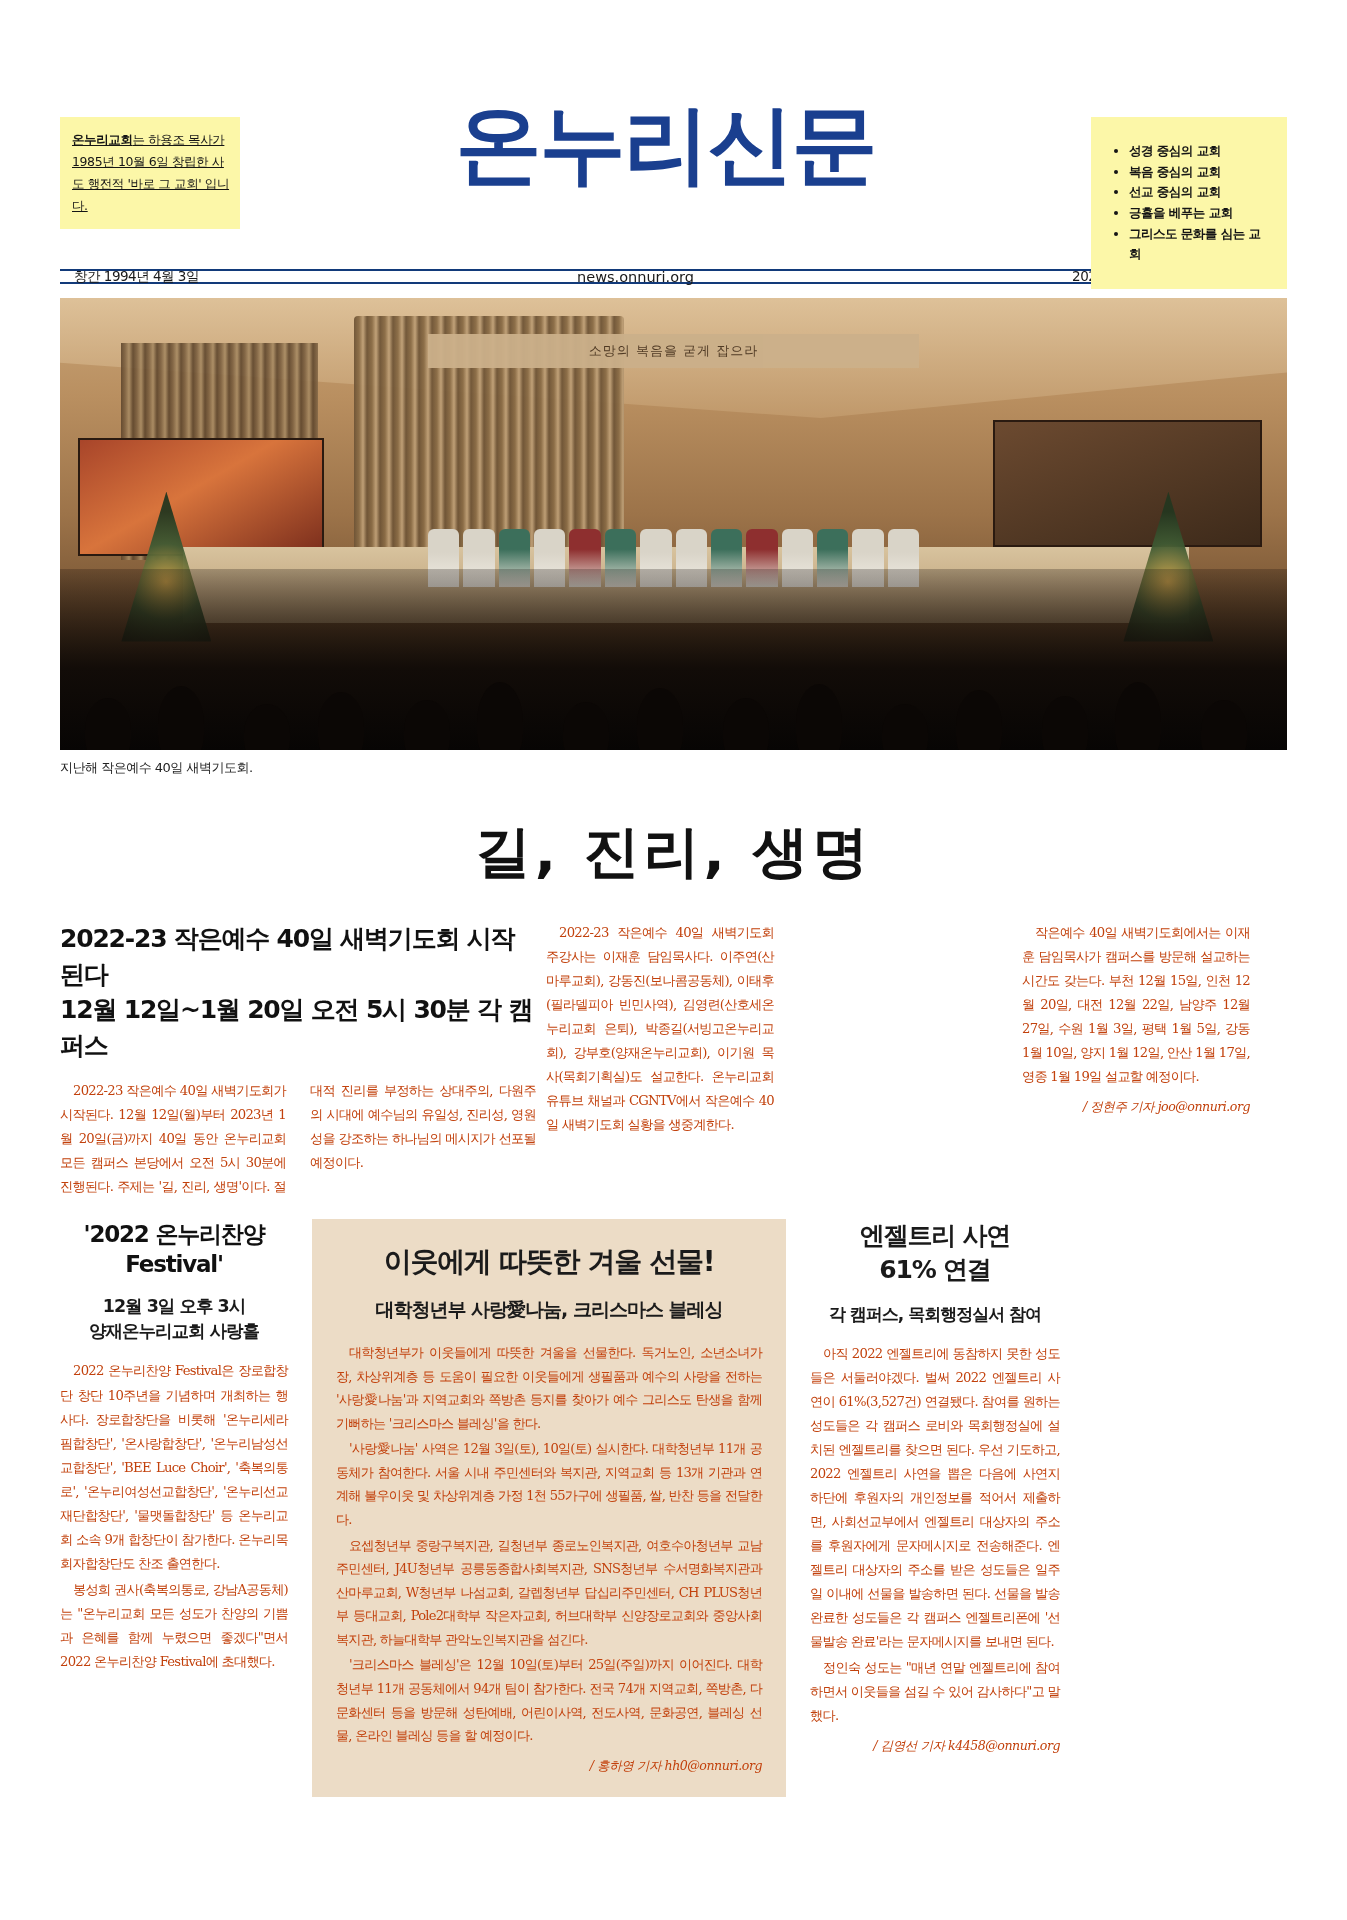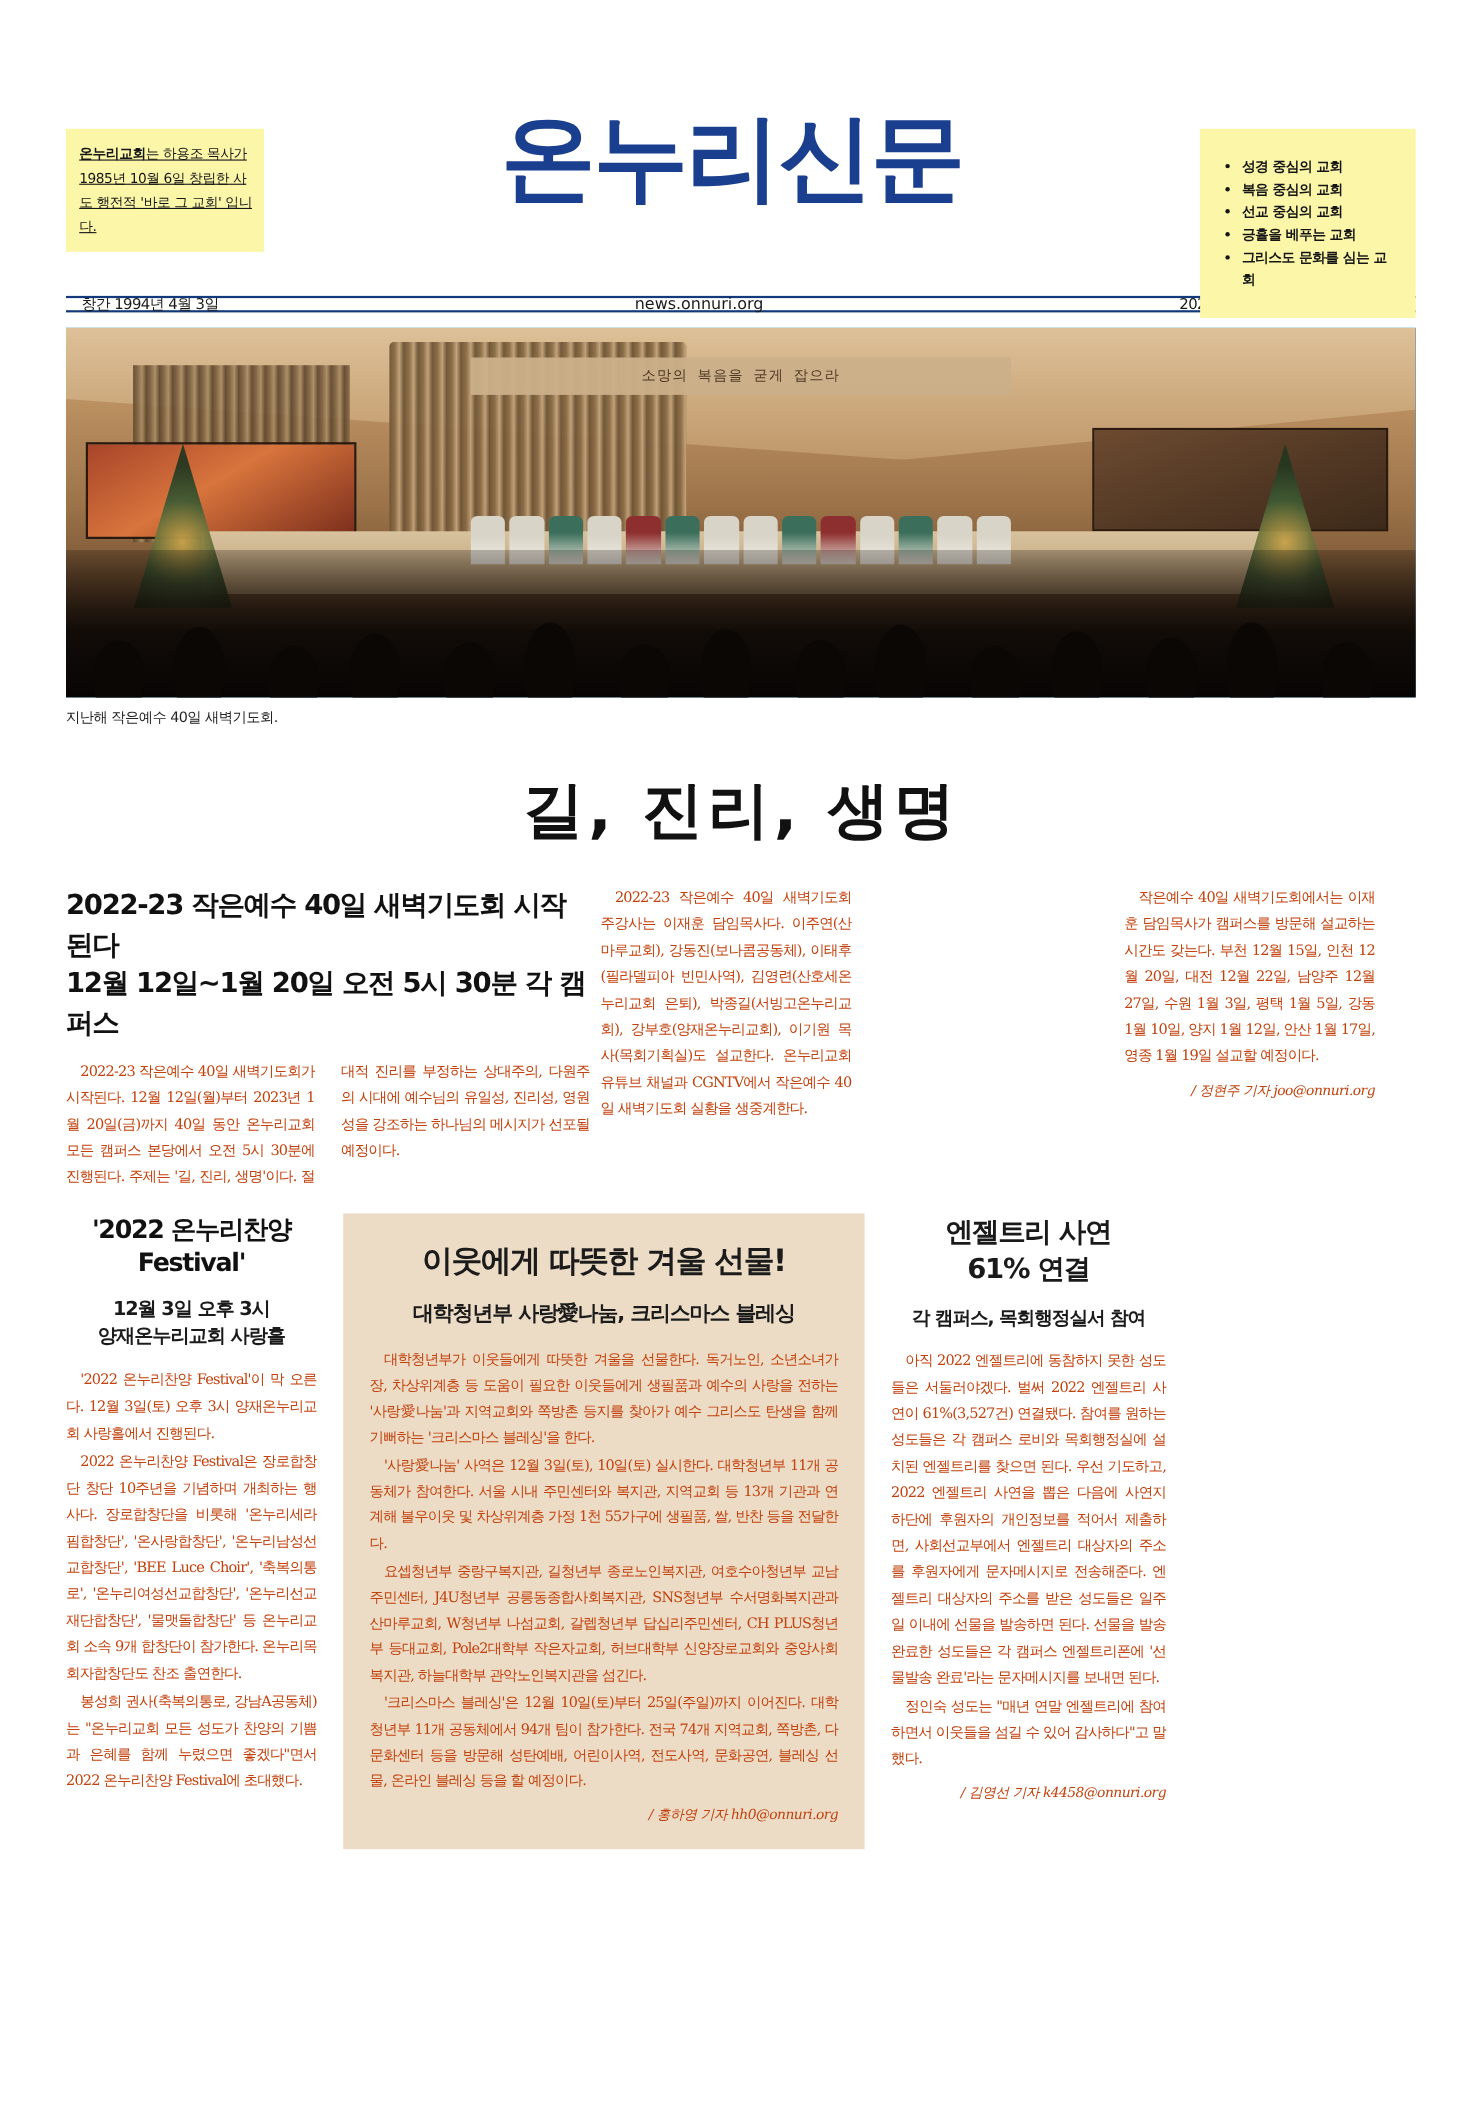--- a/index.html
+++ b/index.html
@@ -81,24 +81,23 @@
     font-size: 13.5px;
     font-weight: normal;
     letter-spacing: -0.5px;
     margin-top: 4px;
   }
   .infobar .center { font-size: 14.5px; letter-spacing: 0; }
 
   
   .photo-block { margin-top: 14px; }
   .photo {
-    width: 100%; height: 336px;
+    width: 100%; height: 452px;
     position: relative; overflow: hidden;
-    background: #0369a1;
-    font-family: Liberation Mono, monospace;
+    background: #4d7c0f;
   }
   .ph-wall {
     position:absolute; inset:0;
     background:
       linear-gradient(180deg,#c9a578 0%, #b98f60 22%, #9c7349 48%, #6e4d2e 74%, #3b2715 100%);
   }
   .ph-ceiling {
     position:absolute; left:0; right:0; top:0; height:120px;
     background: linear-gradient(180deg,#e0c49c,#c19a6c);
     clip-path: polygon(0 0,100% 0,100% 62%,62% 100%,0 54%);
@@ -373,21 +372,20 @@
     <div>
       <div class="a2-title">
         <div>'2022 온누리찬양</div>
         <div>Festival'</div>
       </div>
       <div class="a2-sub">
         <div>12월 3일 오후 3시</div>
         <div>양재온누리교회 사랑홀</div>
       </div>
       <div class="body-text">
-        <p>'2022 온누리찬양 Festival'이 막 오른다. 12월 3일(토) 오후 3시 양재온누리교회 사랑홀에서 진행된다.</p>
         <p>2022 온누리찬양 Festival은 장로합창단 창단 10주년을 기념하며 개최하는 행사다. 장로합창단을 비롯해 '온누리세라핌합창단', '온사랑합창단', '온누리남성선교합창단', 'BEE Luce Choir', '축복의통로', '온누리여성선교합창단', '온누리선교재단합창단', '물맷돌합창단' 등 온누리교회 소속 9개 합창단이 참가한다. 온누리목회자합창단도 찬조 출연한다.</p>
         <p>봉성희 권사(축복의통로, 강남A공동체)는 "온누리교회 모든 성도가 찬양의 기쁨과 은혜를 함께 누렸으면 좋겠다"면서 2022 온누리찬양 Festival에 초대했다.</p>
       </div>
     </div>
 
     <div class="feature">
       <div class="feature-title">이웃에게 따뜻한 겨울 선물!</div>
       <div class="feature-sub">대학청년부 사랑愛나눔, 크리스마스 블레싱</div>
       <div class="body-text">
         <p>대학청년부가 이웃들에게 따뜻한 겨울을 선물한다. 독거노인, 소년소녀가장, 차상위계층 등 도움이 필요한 이웃들에게 생필품과 예수의 사랑을 전하는 '사랑愛나눔'과 지역교회와 쪽방촌 등지를 찾아가 예수 그리스도 탄생을 함께 기뻐하는 '크리스마스 블레싱'을 한다.</p>

